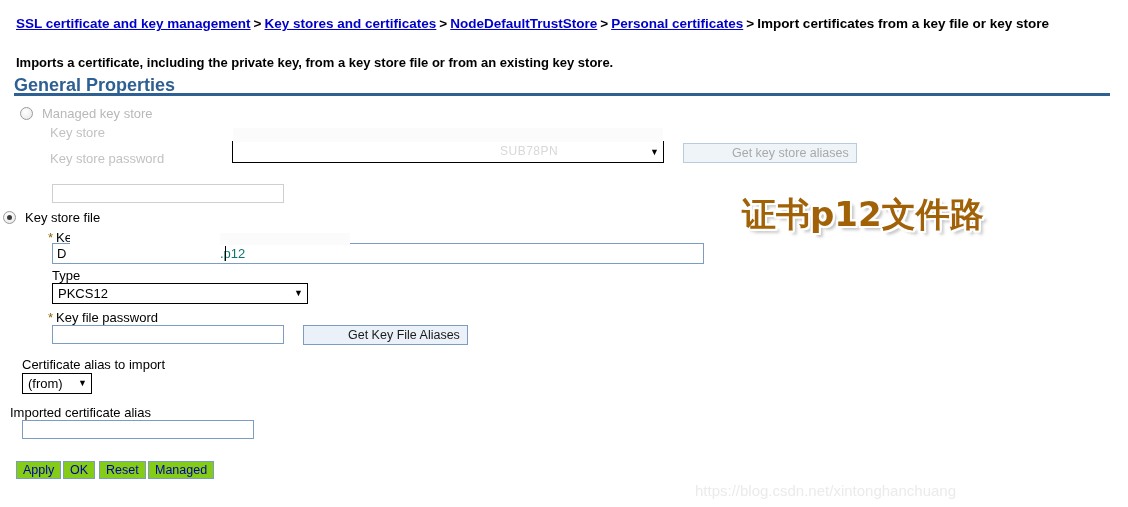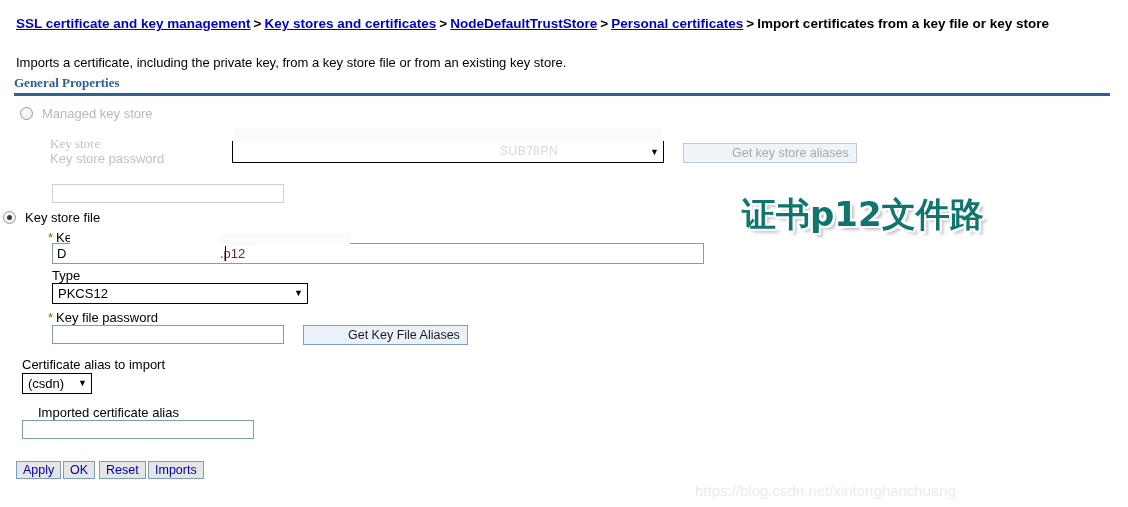--- a/index.html
+++ b/index.html
@@ -33,30 +33,30 @@
   }
   .breadcrumb .sep { color: #000; font-weight: bold; padding: 0 3px; }
   .breadcrumb .current { color: #000; font-weight: bold; }
 
   
   .intro {
     position: absolute;
     left: 16px; top: 55px;
     font-size: 13px;
     color: #000;
+    font-weight: bold;
   }
 
   
   .section-title {
     position: absolute;
     left: 14px; top: 75px;
-    font-size: 13px;
+    font-size: 18px;
     font-weight: bold;
     color: #2E6094;
-    font-family: Liberation Serif, serif;
   }
   .section-rule {
     position: absolute;
     left: 14px; top: 93px;
     width: 1096px; height: 3px;
     background: #2E6094;
   }
 
   
   .radio-row {
@@ -140,21 +140,21 @@
   button.btn.disabled {
     color: #a9a9a9;
     border: 1px solid #b9cbdd;
     background: #EFF4F9;
   }
 
   .action-btn {
     position: absolute;
     font-family: "Liberation Sans", sans-serif;
     font-size: 12.5px;
-    background: #e5e5e5;
+    background: #84cc16;
     border: 1px solid #7c9dc0;
     color: #0000AA;
     padding: 1px 6px;
     cursor: pointer;
   }
 
   
   .whiteout {
     position: absolute;
     background: #ffffff;
@@ -174,21 +174,21 @@
     pointer-events: none;
   }
 
   
   .annotation {
     position: absolute;
     left: 742px; top: 192px;
     font-family: "DejaVu Sans", sans-serif;
     font-size: 34px;
     font-weight: bold;
-    color: #0f766e;
+    color: #a16207;
     white-space: nowrap;
     text-shadow:
       -2px -2px 0 #ffffff,  2px -2px 0 #ffffff,
       -2px  2px 0 #ffffff,  2px  2px 0 #ffffff,
       -2px  0   0 #ffffff,  2px  0   0 #ffffff,
        0   -2px 0 #ffffff,  0    2px 0 #ffffff,
        4px  4px 3px rgba(150,150,150,0.55);
   }
 
   
@@ -213,21 +213,21 @@
   <div class="intro">Imports a certificate, including the private key, from a key store file or from an existing key store.</div>
 
   <div class="section-title">General Properties</div>
   <div class="section-rule"></div>
 
   <div class="radio-row" style="left:20px; top:106px;">
     <span class="radio"></span>
     <span class="radio-label disabled">Managed key store</span>
   </div>
 
-  <div class="field-label disabled" style="left:50px; top:136px;font-family:Liberation Serif, serif;">Key store</div>
+  <div class="field-label disabled" style="left:50px; top:125px;">Key store</div>
 
   <div class="sel-box" style="left:232px; top:141px; width:432px; height:22px;">
     <span></span>
     <span class="arrow">▼</span>
   </div>
   <div class="whiteout" style="left:233px; top:142px; width:400px; height:20px;"></div>
   <div class="ghost-text" style="left:500px; top:144px;">SUB78PN</div>
   <div class="smudge" style="left:233px; top:128px; width:430px; height:14px;"></div>
 
   <button class="btn disabled" style="left:683px; top:143px;padding-left:48px;">Get key store aliases</button>
@@ -239,50 +239,50 @@
     <span class="radio checked"></span>
     <span class="radio-label">Key store file</span>
   </div>
 
   <div class="field-label" style="left:48px; top:230px;">
     <span class="req">*</span><span>Key file name</span>
   </div>
 
   <div style="position:absolute; left:52px; top:243px; width:652px; height:21px; border:1px solid #7c9dc0; background:#fff;">
     <span style="position:absolute; left:4px; top:2px; font-size:13px; color:#000;">D</span>
-    <span style="position:absolute; left:167px; top:2px; font-size:13px; color:#7f1d1d;text-align:center;">.p12</span>
+    <span style="position:absolute; left:167px; top:2px; font-size:13px; color:#0f766e;text-align:center;">.p12</span>
     <span style="position:absolute; left:172px; top:2px; width:1px; height:15px; background:#000;"></span>
   </div>
   <div class="whiteout" style="left:70px; top:233px; width:150px; height:13px;"></div>
   <div class="smudge" style="left:220px; top:233px; width:130px; height:12px;"></div>
 
   <div class="field-label" style="left:52px; top:268px;">Type</div>
   <div class="sel-box" style="left:52px; top:283px; width:256px; height:21px;">
     <span>PKCS12</span>
     <span class="arrow">▼</span>
   </div>
 
   <div class="field-label" style="left:48px; top:310px;">
     <span class="req">*</span><span>Key file password</span>
   </div>
   <input class="txt" type="password" style="left: 52px; top: 325px; width: 232px; height: 19px;" value="">
 
   <button class="btn" style="left:303px; top:325px;padding-left:44px;">Get Key File Aliases</button>
 
   <div class="field-label" style="left:22px; top:357px;">Certificate alias to import</div>
   <div class="sel-box" style="left:22px; top:373px; width:70px; height:21px;">
-    <span>(csdn)</span>
+    <span>(from)</span>
     <span class="arrow">▼</span>
   </div>
 
-  <div class="field-label" style="left:38px; top:405px;text-align:right;">Imported certificate alias</div>
+  <div class="field-label" style="left:10px; top:405px;text-align:right;">Imported certificate alias</div>
   <input class="txt" type="text" style="left: 22px; top: 420px; width: 232px; height: 19px;" value="">
 
   <button class="action-btn" style="left:16px; top:461px;">Apply</button>
   <button class="action-btn" style="left:63px; top:461px;">OK</button>
   <button class="action-btn" style="left:99px; top:461px;">Reset</button>
-  <button class="action-btn" style="left:148px; top:461px;">Imports</button>
+  <button class="action-btn" style="left:148px; top:461px;">Managed</button>
 
   <div class="annotation">证书p12文件路</div>
 
   <div class="watermark">https://blog.csdn.net/xintonghanchuang</div>
 
 </div>
 
 </body></html>

